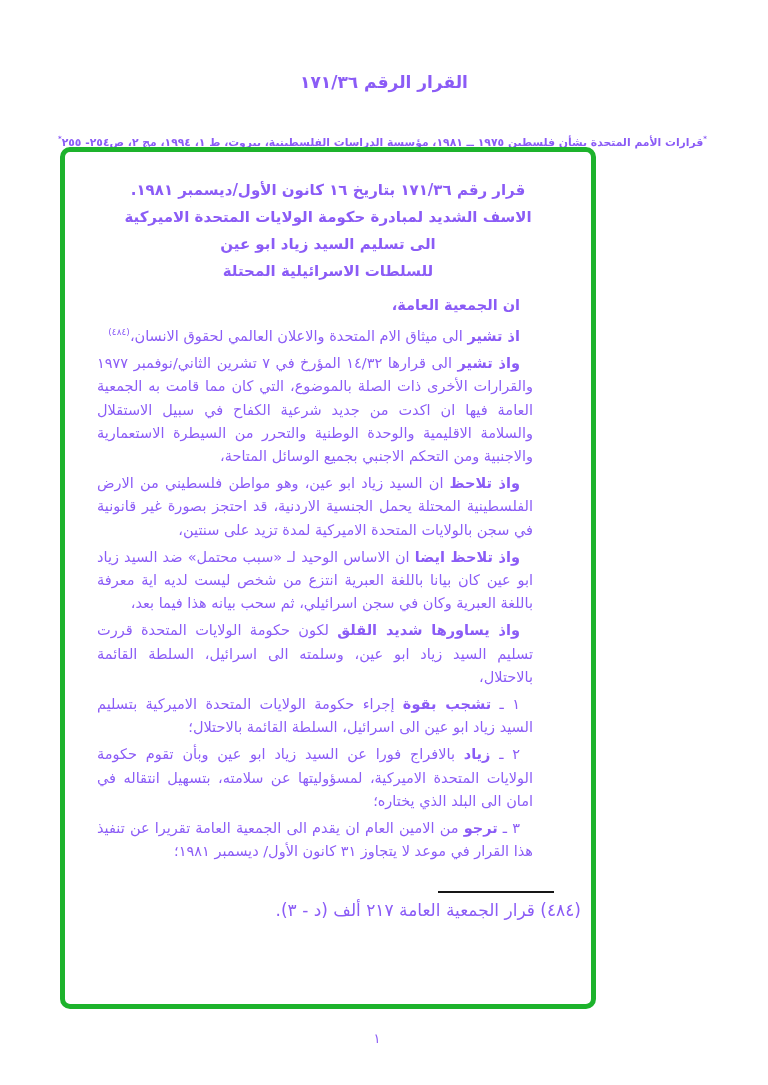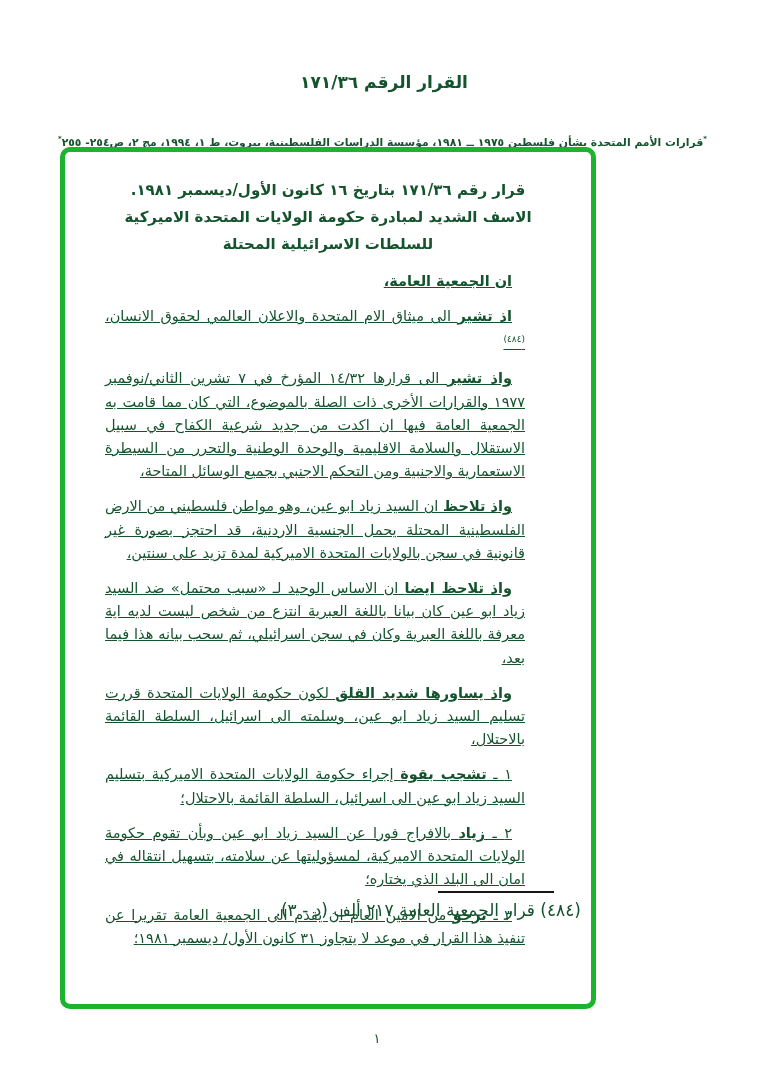--- a/index.html
+++ b/index.html
@@ -24,53 +24,54 @@
   }
   .box-content {
     position:absolute; top:0; left:0; right:0;
     padding:25px 54px 0 28px; direction:rtl;
   }
   .heading {
     text-align:center; font-weight:700; font-size:15px; line-height:27px;
     margin:0 -26px 9px 0;
   }
   .para {
-    margin:12px; font-size:14.5px; line-height:23.2px;
-    text-align:justify; text-justify:inter-word; text-indent:13px;text-decoration:underline;
+    margin:4px; font-size:14.5px; line-height:23.2px;
+    text-align:justify; text-justify:inter-word; text-indent:13px;
   }
   .para .lead { font-weight:700; }
   .para sup { font-size:9px; font-weight:400; }
   .footnote-sep {
     position:absolute; top:739px; right:37px; width:116px;
     border-top:2px solid #161616;
   }
   .footnote {
     position:absolute; top:748px; right:10px; direction:rtl;
     font-size:17px;
   }
   .page-number {
     position:absolute; top:1031px; left:0; right:14px;
     text-align:center; font-size:13px;
   }
 </style>
 </head>
 <body>
 
-<div class="page" style="color: #14532d;">
+<div class="page" style="color: #8b5cf6;">
 
   <div class="doc-title">القرار الرقم  ١٧١/٣٦</div>
 
   <div class="doc-subtitle"><sup>*</sup><span>قرارات الأمم المتحدة بشأن فلسطين ١٩٧٥ ــ ١٩٨١، مؤسسة الدراسات الفلسطينية، بيروت، ط ١، ١٩٩٤، مج ٢، ص٢٥٤- ٢٥٥</span><sup>*</sup></div>
 
   <div class="green-box" id="green-box" style="border: 5px solid rgb(29, 179, 44);">
 
     <div class="box-content">
       <div class="heading">
         <div>قرار رقم ١٧١/٣٦ بتاريخ ١٦ كانون الأول/ديسمبر ١٩٨١.</div>
         <div>الاسف الشديد لمبادرة حكومة الولايات المتحدة الاميركية</div>
+        <div>الى تسليم السيد زياد ابو عين</div>
         <div>للسلطات الاسرائيلية المحتلة</div>
       </div>
       <div id="paragraphs">
           <p class="para"><span class="lead">ان الجمعية العامة،</span></p>
           <p class="para"><span class="lead">اذ تشير</span> الى ميثاق الام المتحدة والاعلان العالمي لحقوق الانسان،<sup>(٤٨٤)</sup></p>
           <p class="para"><span class="lead">واذ تشير</span> الى قرارها ١٤/٣٢ المؤرخ في ٧ تشرين الثاني/نوفمبر ١٩٧٧ والقرارات الأخرى ذات الصلة بالموضوع، التي كان مما قامت به الجمعية العامة فيها ان اكدت من جديد شرعية الكفاح في سبيل الاستقلال والسلامة الاقليمية والوحدة الوطنية والتحرر من السيطرة الاستعمارية والاجنبية ومن التحكم الاجنبي بجميع الوسائل المتاحة،</p>
           <p class="para"><span class="lead">واذ تلاحظ</span> ان السيد زياد ابو عين، وهو مواطن فلسطيني من الارض الفلسطينية المحتلة يحمل الجنسية الاردنية، قد احتجز بصورة غير قانونية في سجن بالولايات المتحدة الاميركية لمدة تزيد على سنتين،</p>
           <p class="para"><span class="lead">واذ تلاحظ ايضا</span> ان الاساس الوحيد لـ «سبب محتمل» ضد السيد زياد ابو عين كان بيانا باللغة العبرية انتزع من شخص ليست لديه اية معرفة باللغة العبرية وكان في سجن اسرائيلي، ثم سحب بيانه هذا فيما بعد،</p>
           <p class="para"><span class="lead">واذ يساورها شديد القلق</span> لكون حكومة الولايات المتحدة قررت تسليم السيد زياد ابو عين، وسلمته الى اسرائيل، السلطة القائمة بالاحتلال،</p>
           <p class="para"><span>١ ـ </span><span class="lead">تشجب بقوة</span> إجراء حكومة الولايات المتحدة الاميركية بتسليم السيد زياد ابو عين الى اسرائيل، السلطة القائمة بالاحتلال؛</p>

